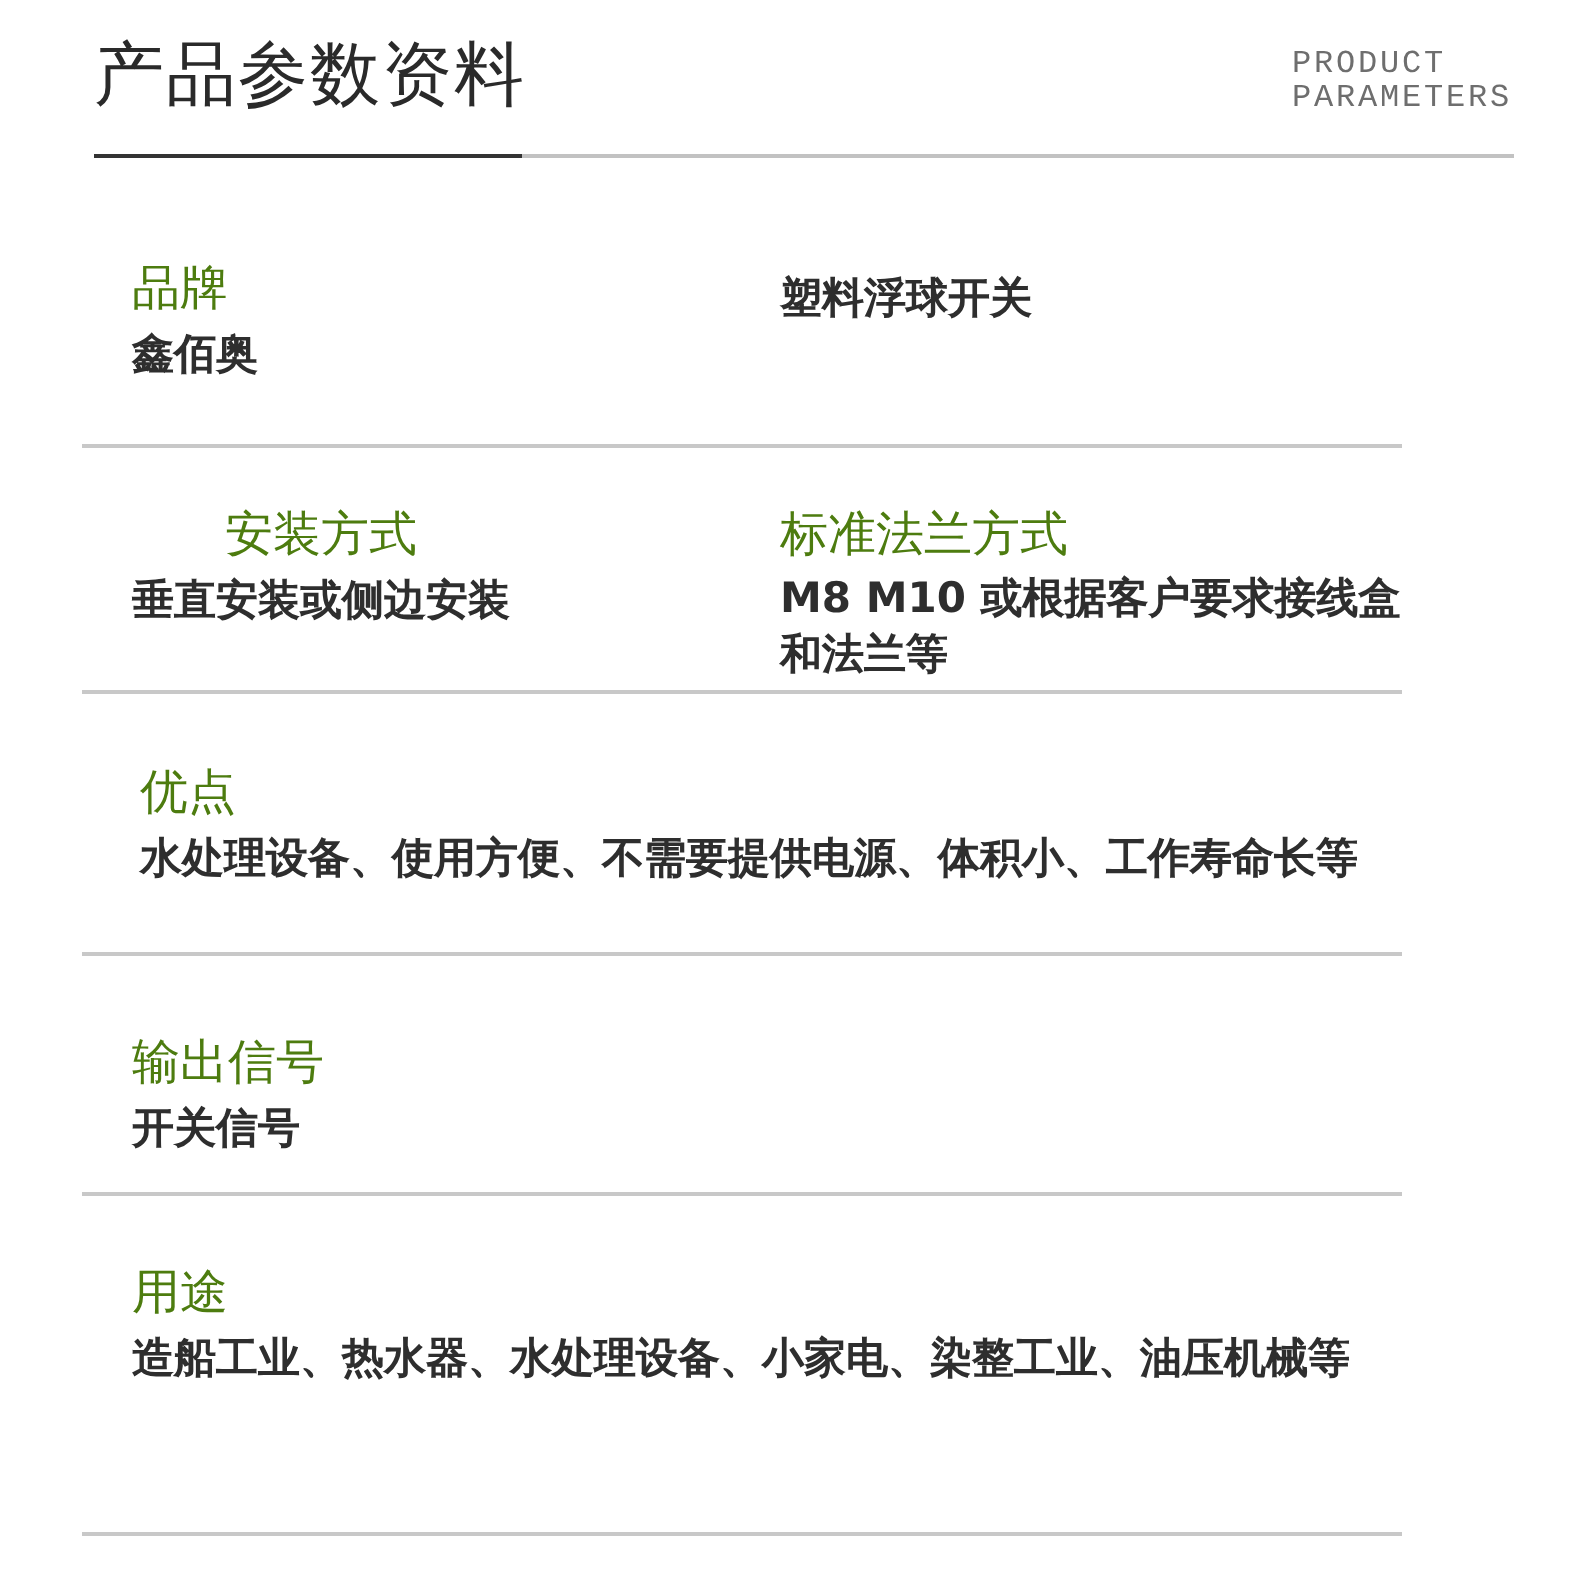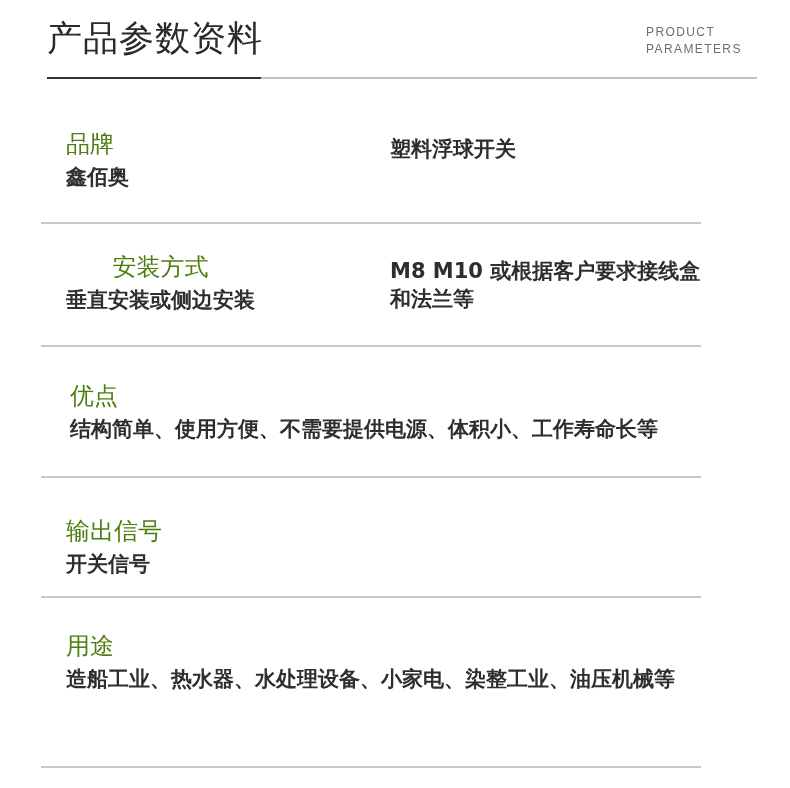--- a/index.html
+++ b/index.html
@@ -23,25 +23,25 @@
       font-weight: 500;
       color: #2a2a2a;
       letter-spacing: 1px;
       line-height: 48px;
       white-space: nowrap;
     }
     .subtitle {
       position: absolute;
       left: 646px;
       top: 24px;
-      font-size: 12px;
+      font-size: 16px;
       line-height: 17px;
       color: #6e6e6e;
       letter-spacing: 1.4px;
-      font-family: Liberation Sans, sans-serif;
+      font-family: Liberation Mono, monospace;
     }
     .subtitle span { display: block; }
     .header-line-gray {
       position: absolute;
       left: 47px;
       top: 77px;
       width: 710px;
       height: 2px;
       background: #c2c2c2;
     }
@@ -104,27 +104,28 @@
 <div class="field" style="left:390px; top:130px;">
   <div class="value">塑料浮球开关</div>
 </div>
 <div class="divider" style="top:222px;"></div>
 
 <div class="field" style="left:66px; top:253px;text-align:center;">
   <div class="label">安装方式</div>
   <div class="value">垂直安装或侧边安装</div>
 </div>
 <div class="field" style="left:390px; top:253px;">
+  <div class="label">标准法兰方式</div>
   <div class="value wrap">M8 M10 或根据客户要求接线盒和法兰等</div>
 </div>
 <div class="divider" style="top:345px;"></div>
 
 <div class="field" style="left:70px; top:382px;">
   <div class="label">优点</div>
-  <div class="value">结构简单、使用方便、不需要提供电源、体积小、工作寿命长等</div>
+  <div class="value">水处理设备、使用方便、不需要提供电源、体积小、工作寿命长等</div>
 </div>
 <div class="divider" style="top:476px;"></div>
 
 <div class="field" style="left:66px; top:517px;">
   <div class="label">输出信号</div>
   <div class="value">开关信号</div>
 </div>
 <div class="divider" style="top:596px;"></div>
 
 <div class="field" style="left:66px; top:632px;">

